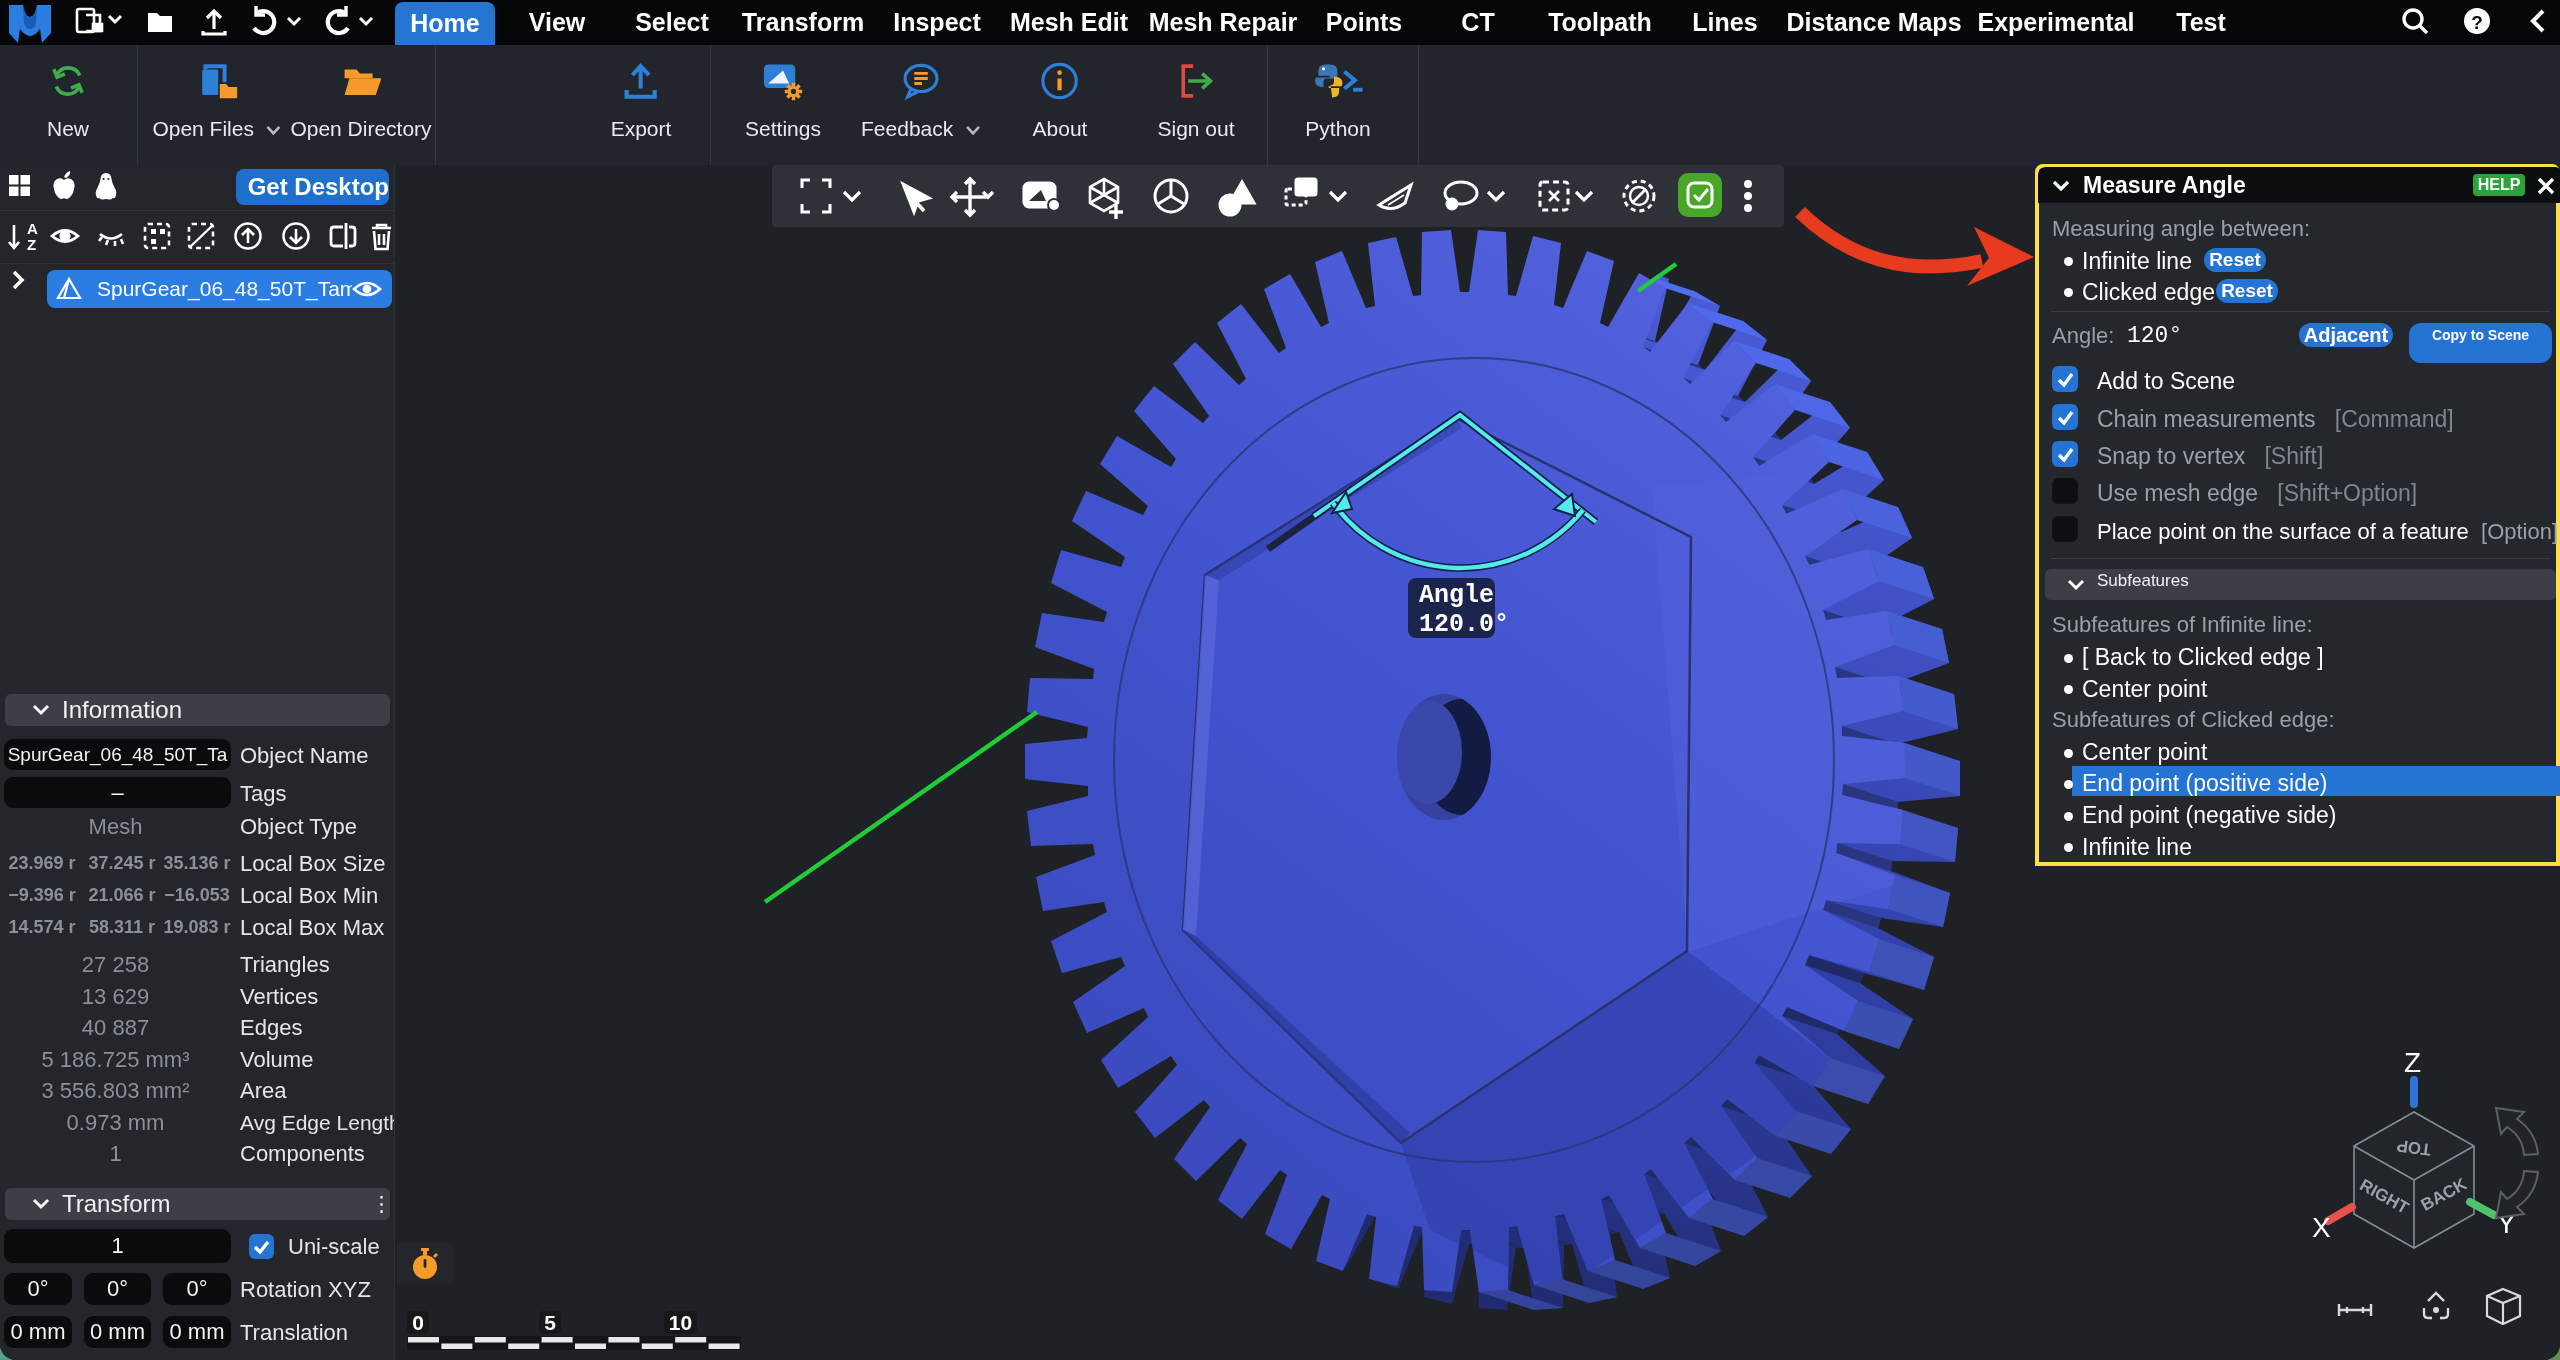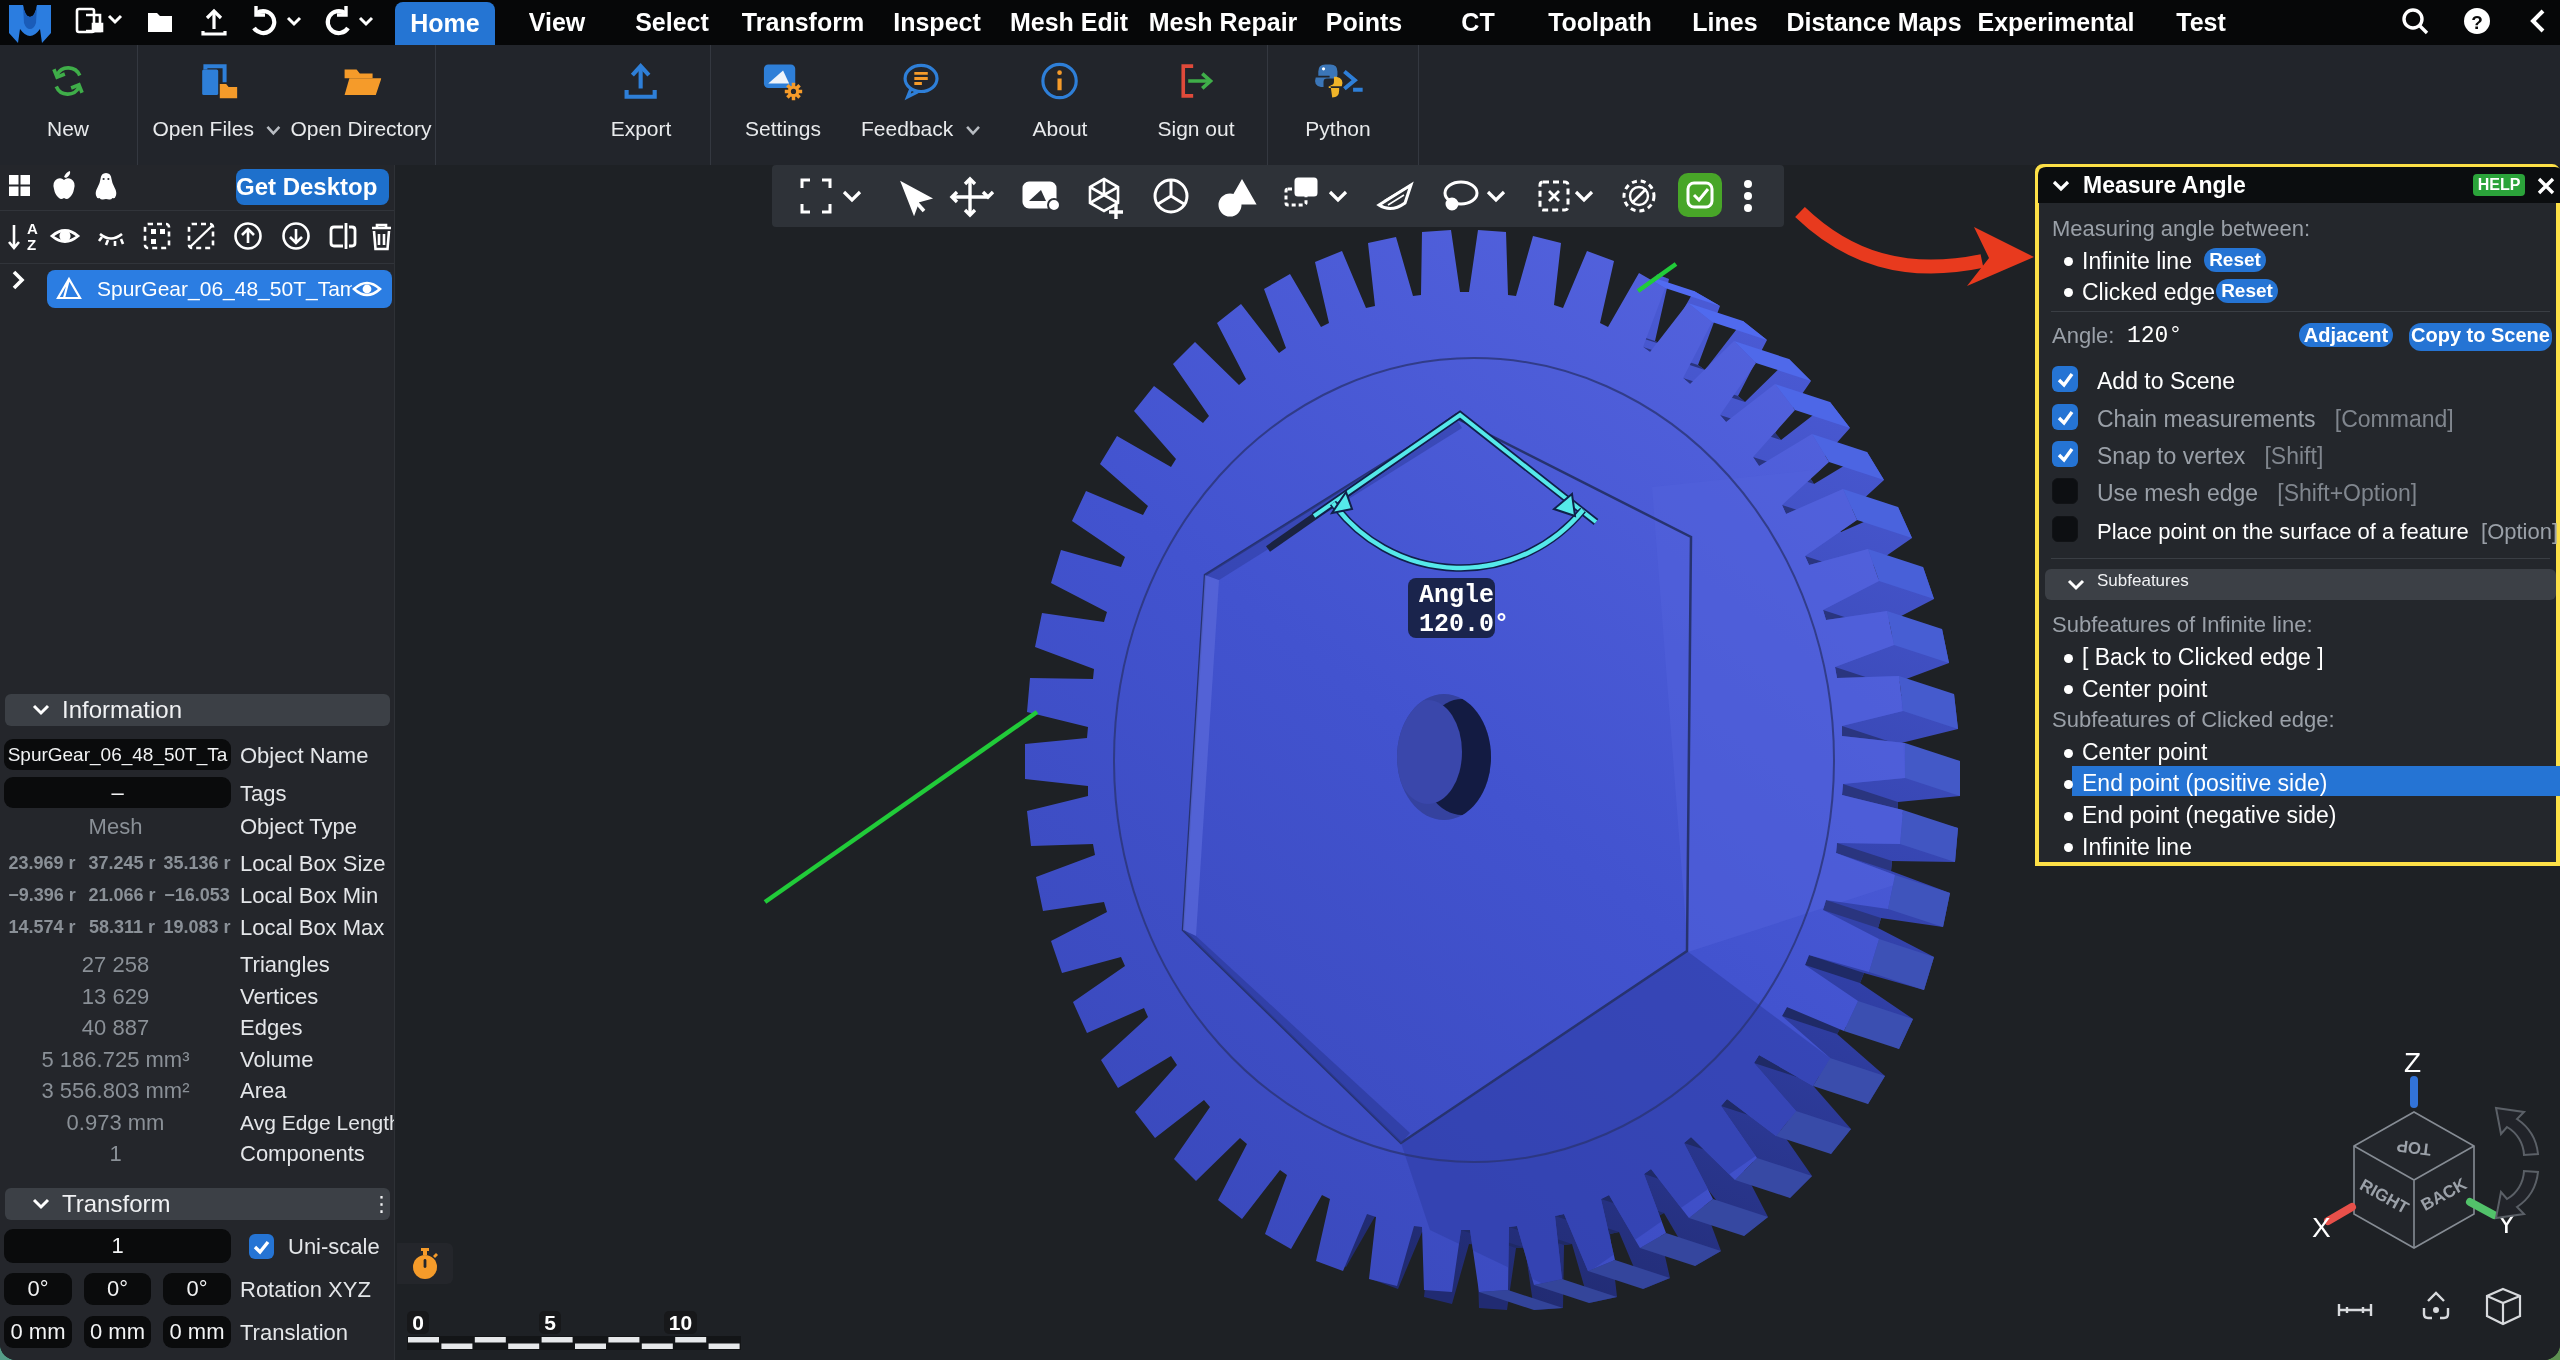--- a/index.html
+++ b/index.html
@@ -20,21 +20,21 @@
   .rbtn { position:absolute; top:0; height:120px; transform:translateX(-50%); text-align:center; }
   .rbtn .ric { height:72px; display:flex; align-items:center; justify-content:center; }
   .rbtn .rlabel { color:#e8eaec; font-size:21px; white-space:nowrap; }
   
   .main { position:absolute; left:0; top:165px; width:2560px; height:1195px; }
   .leftpanel { position:absolute; left:0; top:0; width:394px; height:1195px; background:#24262b; }
   .vsep { position:absolute; left:394px; top:0; width:1px; height:1195px; background:#2e3136; }
   .viewport { position:absolute; left:395px; top:0; width:2165px; height:1195px; background:#1e2125; }
   
   .getdesk { position:absolute; left:236px; top:4px; width:153px; height:36px; background:#1e70cc;
-     border-radius:8px; color:#fff; font-weight:700; font-size:24px; text-align:left; line-height:36px; }
+     border-radius:8px; color:#fff; font-weight:700; font-size:24px; text-align:right; line-height:36px; }
   .lp-hr { position:absolute; left:0; width:394px; height:1px; background:#31343a; }
   .treerow { position:absolute; left:47px; top:105px; width:345px; height:38px; background:#2b7de2;
      border-radius:8px; color:#fff; font-size:22px; line-height:38px; }
   .sechdr { position:absolute; left:5px; width:385px; height:32px; background:#3c4046; border-radius:6px;
      color:#f0f1f3; font-size:24px; font-weight:400; line-height:32px; }
   .inp { position:absolute; background:#0a0b0c; border-radius:9px; color:#f2f3f4; font-size:22px;
      text-align:center; }
   .ilabel { position:absolute; left:240px; color:#e4e6e9; font-size:22px; white-space:nowrap; }
   .ival { position:absolute; color:#8a9097; font-size:22px; text-align:center; white-space:nowrap; overflow:hidden; }
   .ival.sm { font-size:18px;font-weight:bold; }
@@ -658,21 +658,21 @@
 <div style="position:absolute;white-space:nowrap;left:43px;top:80px;color:#fff;font-size:23px">Infinite line</div>
 <div class="pill" style="left:165px;top:80px;width:62px;height:24px;line-height:24px">Reset</div>
 <div class="bullet" style="left:25px;top:120px"></div>
 <div style="position:absolute;white-space:nowrap;left:43px;top:111px;color:#fff;font-size:23px">Clicked edge</div>
 <div class="pill" style="left:177px;top:111px;width:62px;height:24px;line-height:24px">Reset</div>
 <div class="rp-hr" style="top:143px"></div>
 
 <div class="rp-txt" style="position:absolute;left:13px;top:155px;color:#9aa0a8">Angle:</div>
 <div style="position:absolute;left:88px;top:155px;color:#fff;font-size:23px;font-family:'Liberation Mono',monospace">120°</div>
 <div class="pill" style="left:260px;top:155px;width:94px;height:24px;line-height:24px;font-size:20px">Adjacent</div>
-<div class="pill" style="left:370px;top:155px;width:143px;height:28px;line-height:24px;font-size:20px">Copy to Scene</div>
+<div class="pill" style="left:370px;top:155px;width:143px;height:40px;line-height:24px;font-size:14px">Copy to Scene</div>
 
 <div class="chk" style="left:13px;top:198px">
           <svg width="20" height="20" viewBox="0 0 20 20">
             <path d="M4 11 l5 5 l8 -11" stroke="#fff" stroke-width="3.4" fill="none"></path>
           </svg>
         </div>
 <div style="position:absolute;white-space:nowrap;left:58px;top:200px;color:#fff;font-size:23px">Add to Scene</div>
 <div class="chk" style="left:13px;top:236px">
           <svg width="20" height="20" viewBox="0 0 20 20">
             <path d="M4 11 l5 5 l8 -11" stroke="#fff" stroke-width="3.4" fill="none"></path>

